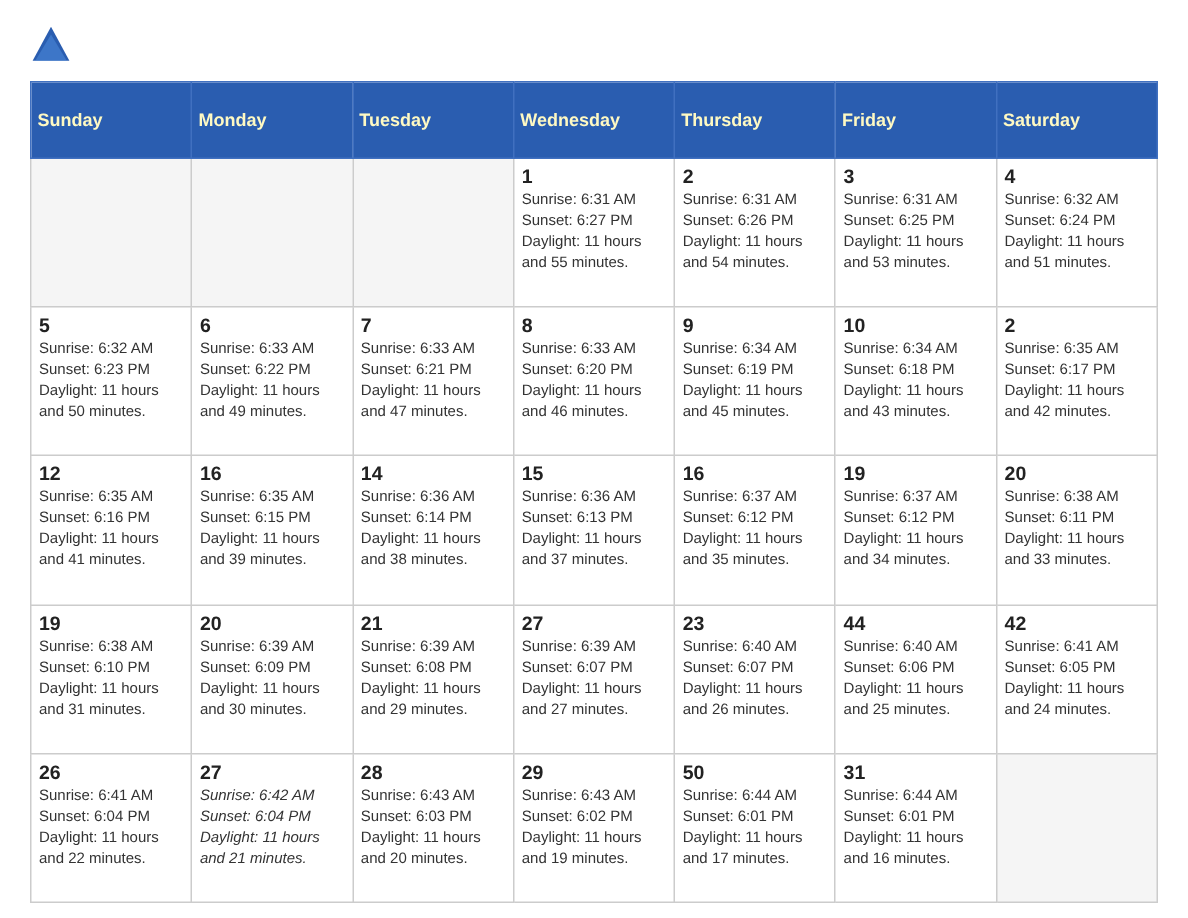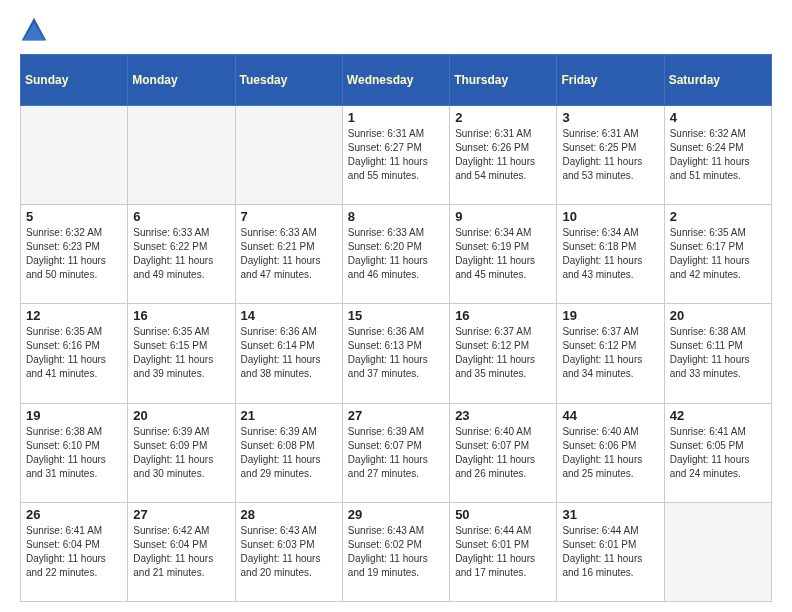--- a/index.html
+++ b/index.html
@@ -318,21 +318,21 @@
         <tr class="week-row">
           <td>
             <div class="day-num">26</div>
             <div class="day-info" style="white-space: pre-line;">Sunrise: 6:41 AM
 Sunset: 6:04 PM
 Daylight: 11 hours
 and 22 minutes.</div>
           </td>
           <td>
             <div class="day-num">27</div>
-            <div class="day-info" style="white-space: pre-line;">Sunrise: 6:42 AM
+            <div class="day-info" style="white-space: pre-line; font-style: italic;">Sunrise: 6:42 AM
 Sunset: 6:04 PM
 Daylight: 11 hours
 and 21 minutes.</div>
           </td>
           <td>
             <div class="day-num">28</div>
             <div class="day-info" style="white-space: pre-line;">Sunrise: 6:43 AM
 Sunset: 6:03 PM
 Daylight: 11 hours
 and 20 minutes.</div>

